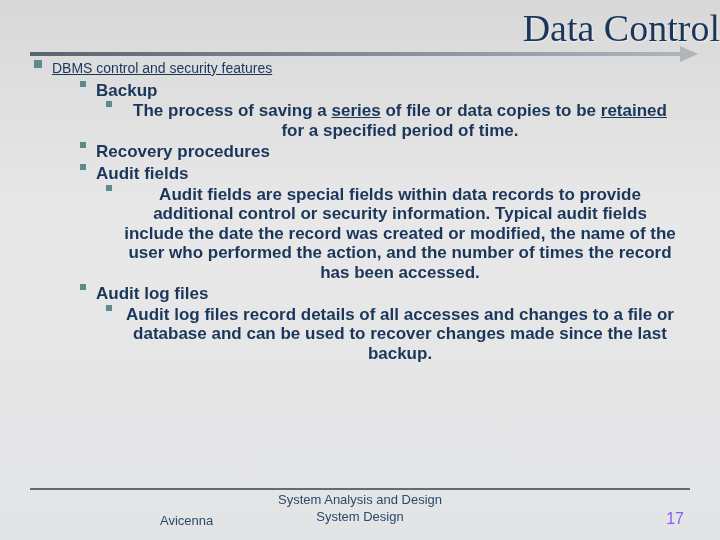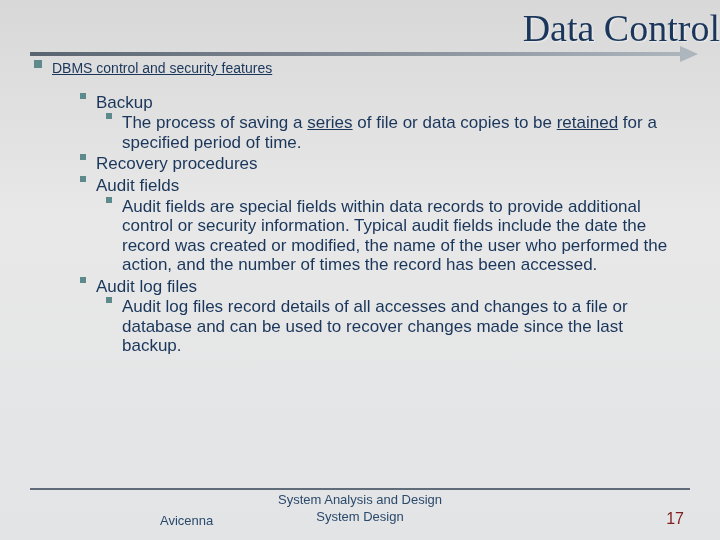--- a/index.html
+++ b/index.html
@@ -33,38 +33,38 @@
   .content{
     padding:0 42px 0 34px;
     font-size:16px;
     line-height:1.15;
   }
   .b{display:inline-block;width:8px;height:8px;background:#5f8a8b;margin-right:10px;vertical-align:1px;flex-shrink:0;}
   .bs{width:6px;height:6px;}
   ul{list-style:none;margin:0;padding:0;}
   .l0{display:flex;margin-bottom:2px;}
   .l0-h{font-size:14px;text-decoration:underline;line-height:1.2;}
-  .l1-wrap{margin-left:46px;margin-top:16px;}
+  .l1-wrap{margin-left:46px;margin-top:4px;font-weight:bold;}
   .l1{display:flex;margin-top:2px;}
   .l1-t{font-size:17px;}
-  .l2-wrap{margin-left:26px;}
+  .l2-wrap{margin-left:26px;text-align:center;}
   .l2{display:flex;margin-top:1px;}
   .l2-t{font-size:17px;}
   .u{text-decoration:underline;}
   .footer-rule{
     position:absolute;left:30px;right:30px;bottom:50px;height:2px;
     background:#5f6b78;
   }
   .footer{
     position:absolute;left:0;right:0;bottom:8px;height:40px;
     font-size:13px;color:#2b4a6b;
   }
   .footer-center{position:absolute;left:0;right:0;text-align:center;line-height:1.3;}
   .footer-left{position:absolute;left:160px;bottom:4px;}
-  .footer-right{position:absolute;right:36px;bottom:4px;color:#7f1d1d;font-size:16px;}
+  .footer-right{position:absolute;right:36px;bottom:4px;color:#8b5cf6;font-size:16px;}
 </style>
 </head>
 <body>
 
 <div class="title">Data Control</div>
 <div class="rule"></div>
 
 <div class="content">
   <div class="l0">
     <span class="b"></span>

